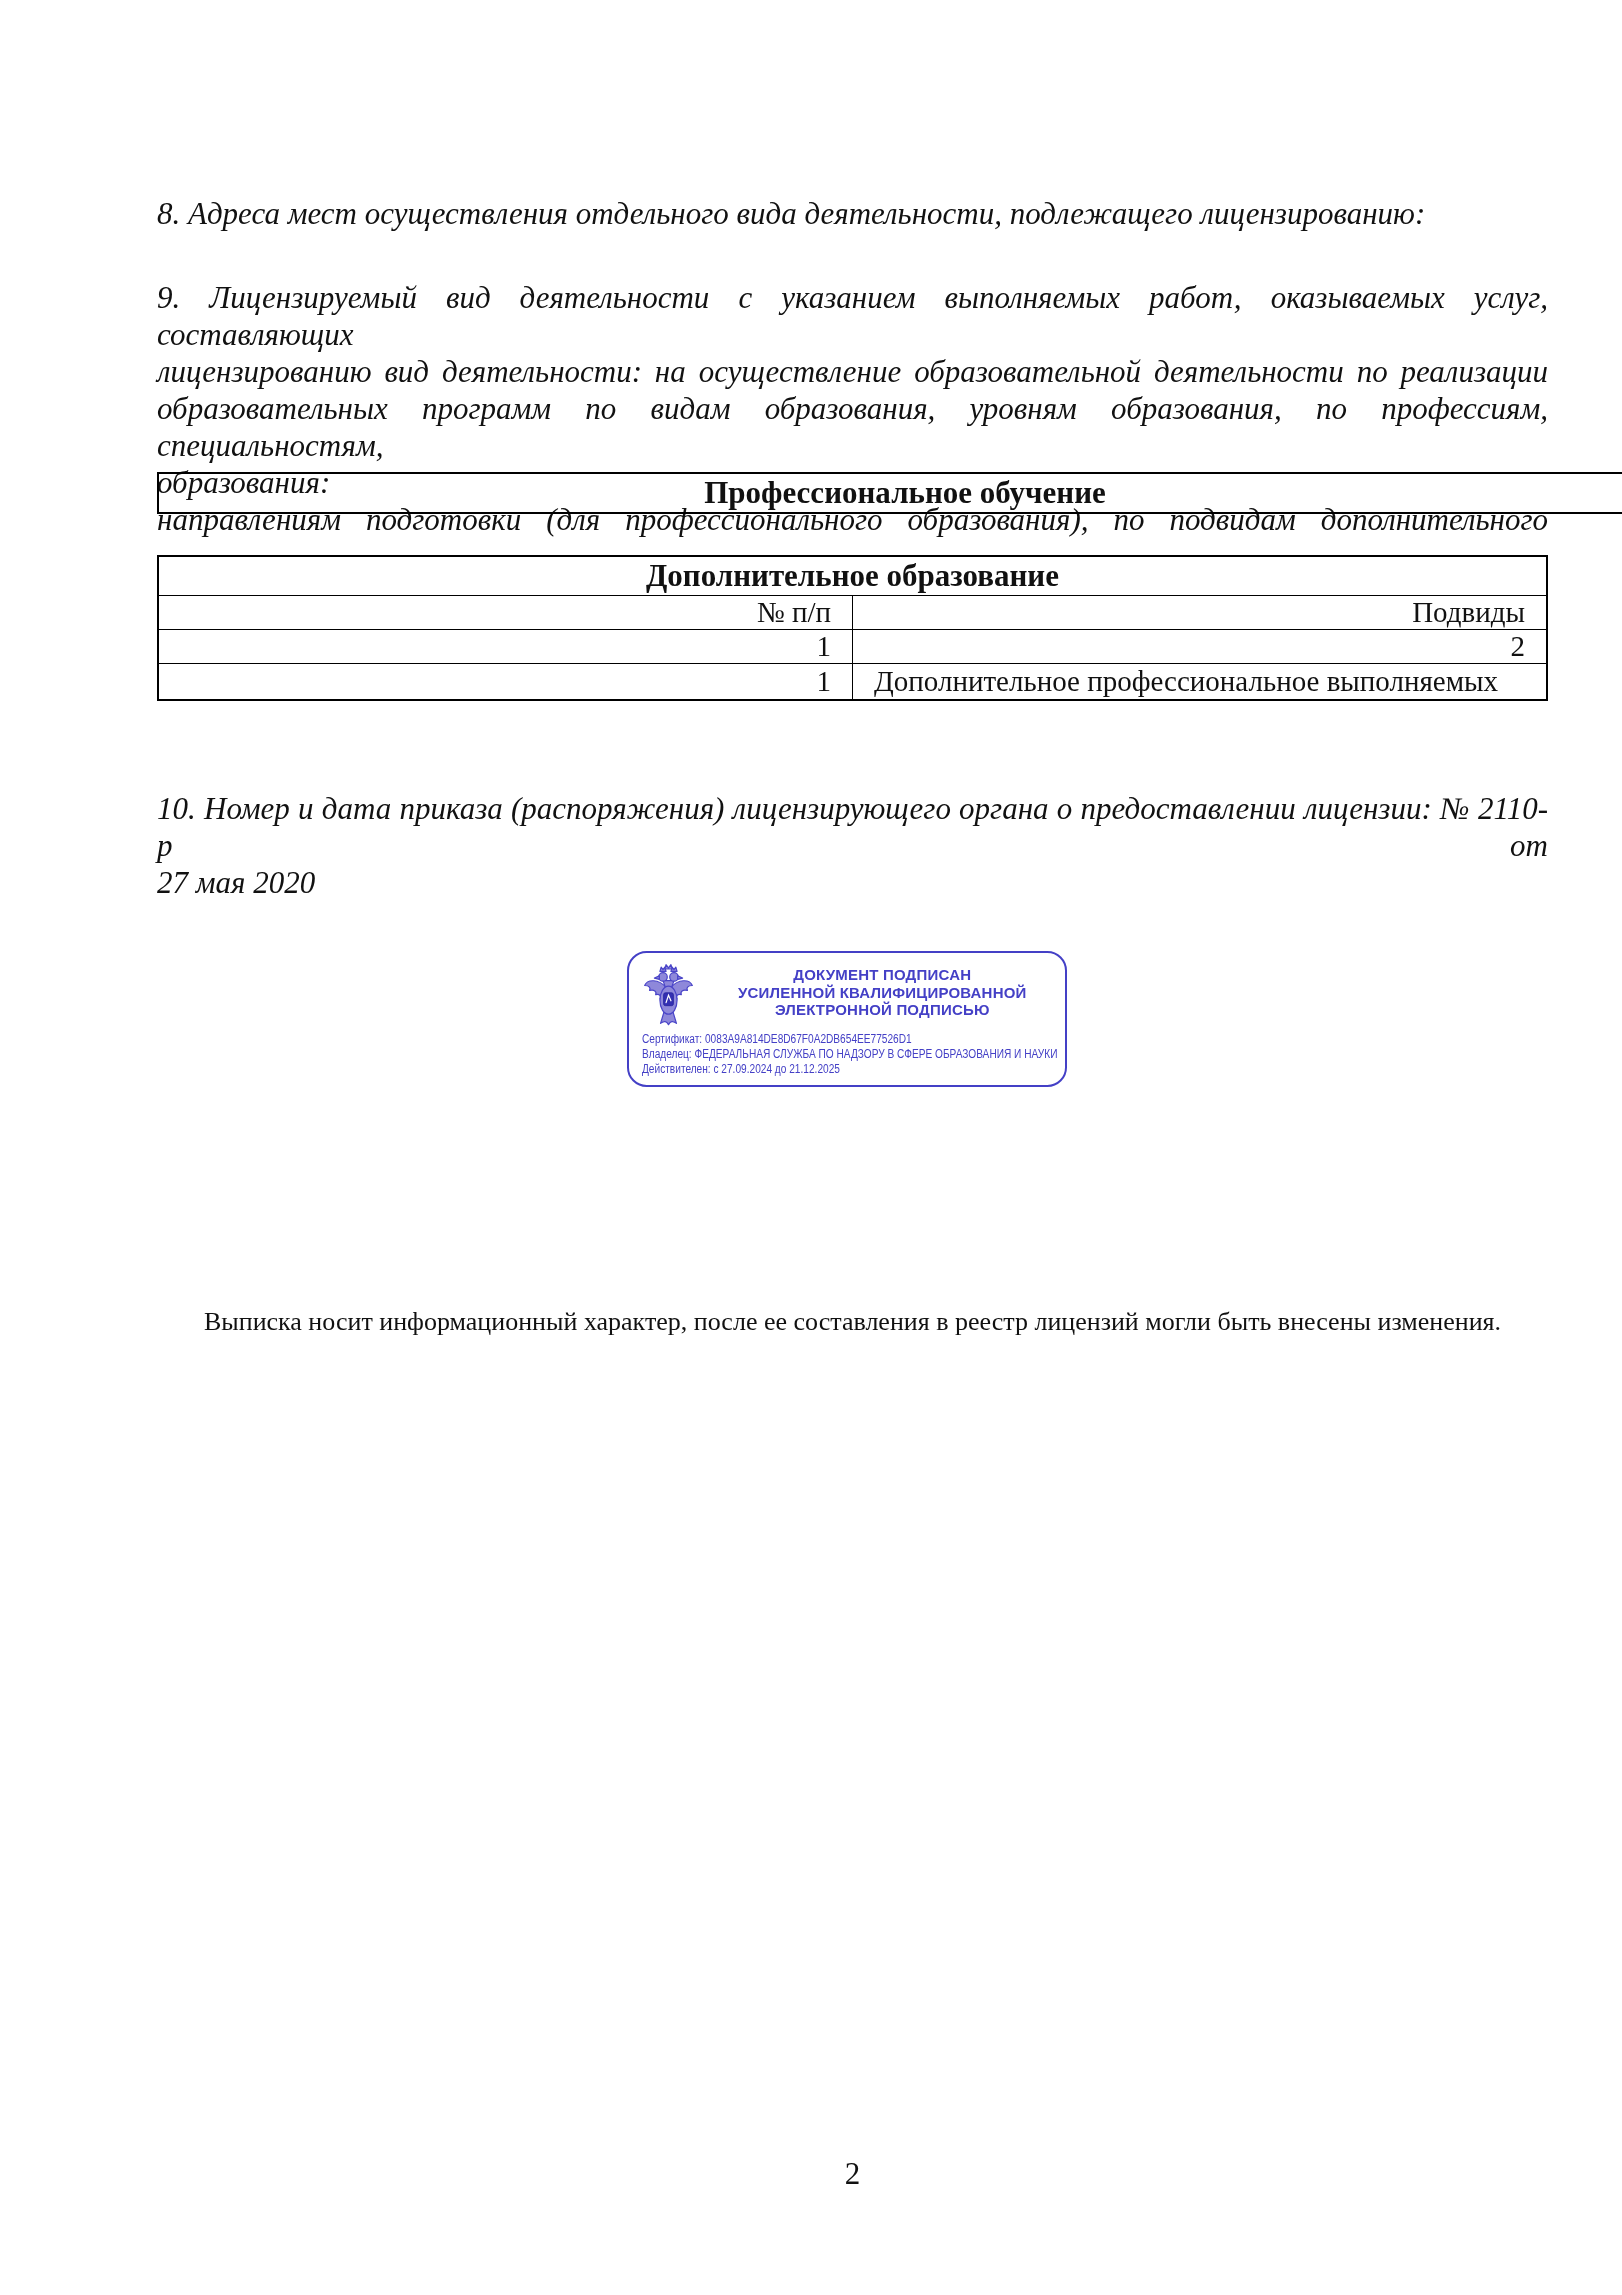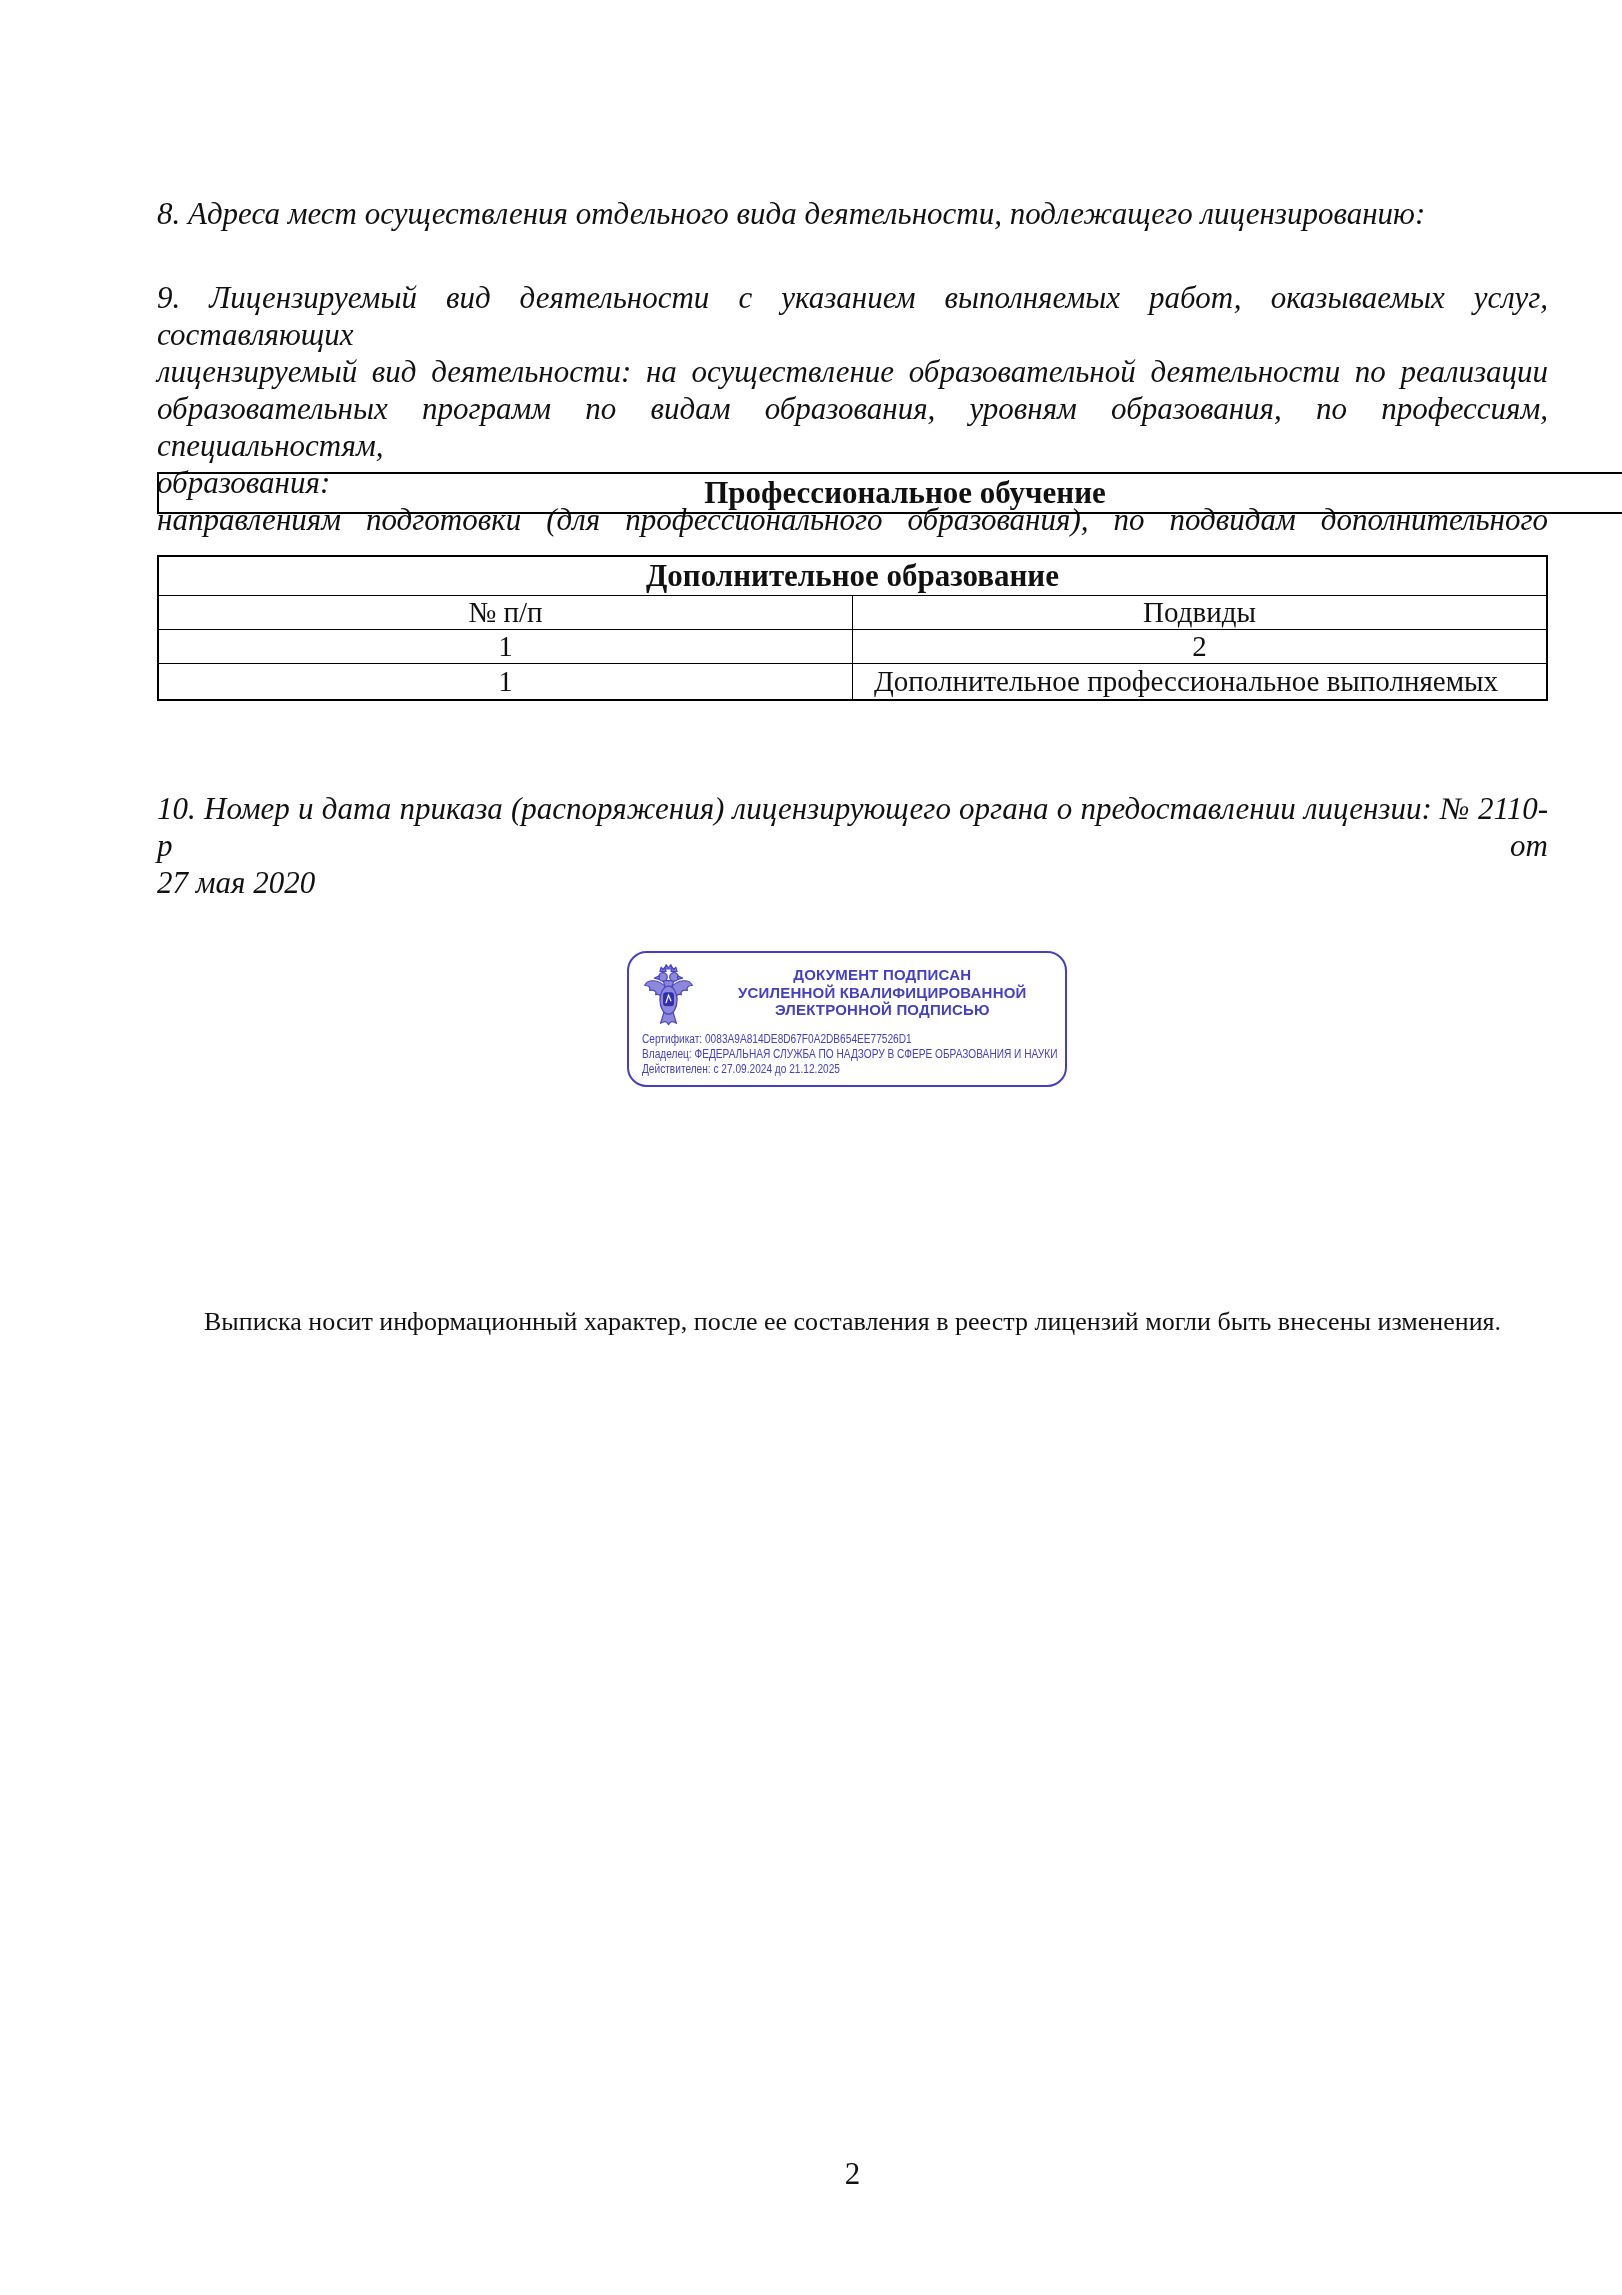--- a/index.html
+++ b/index.html
@@ -17,21 +17,21 @@
   .line-just { text-align:justify; text-align-last:justify; }
   .line-plain { text-align:left; }
 
   
   .tbl-wrap { position:absolute; left:157px; width:1391px; }
   table.doc { border-collapse:collapse; width:1391px; table-layout:fixed;
               font-size:29px; color:#111; }
   table.doc { border:2.6px solid #000; }
   table.doc td { border:1.3px solid #000; padding:0 21px; vertical-align:middle; }
   .cell-title { font-weight:bold; font-size:31px; text-align:center; }
-  .cell-center { text-align:center;margin-top:48px; }
+  .cell-center { text-align:right;margin-top:48px; }
   .cell-left { text-align:left; }
   .col-num { width:145px; }
   .h60 { height:38px; } .h50 { height:33px; } .h52 { height:35px; }
 
   
   .single-table { position:absolute; left:157px; top:472px; width:1496px; height:42px;
                   border:2.6px solid #000; box-sizing:border-box;
                   display:flex; align-items:center; justify-content:center; }
 
   
@@ -57,21 +57,21 @@
 <body>
 
 <div class="page">
 
   <div class="textblock" style="top:195px;">
     <div class="line line-plain">8. Адреса мест осуществления отдельного вида деятельности, подлежащего лицензированию:</div>
   </div>
 
   <div class="textblock" style="top:279px;">
     <div class="line line-just">9. Лицензируемый вид деятельности с указанием выполняемых работ, оказываемых услуг, составляющих</div>
-    <div class="line line-just">лицензируемый вид деятельности: на осуществление образовательной деятельности по реализации</div>
+    <div class="line line-just">лицензированию вид деятельности: на осуществление образовательной деятельности по реализации</div>
     <div class="line line-just">образовательных программ по видам образования, уровням образования, по профессиям, специальностям,</div>
     <div class="line line-plain">образования:</div>
     <div class="line line-just">направлениям подготовки (для профессионального образования), по подвидам дополнительного</div>
   </div>
 
   <div class="single-table">
     <span class="cell-title">Профессиональное обучение</span>
   </div>
 
   <div class="tbl-wrap" style="top:555px;">

